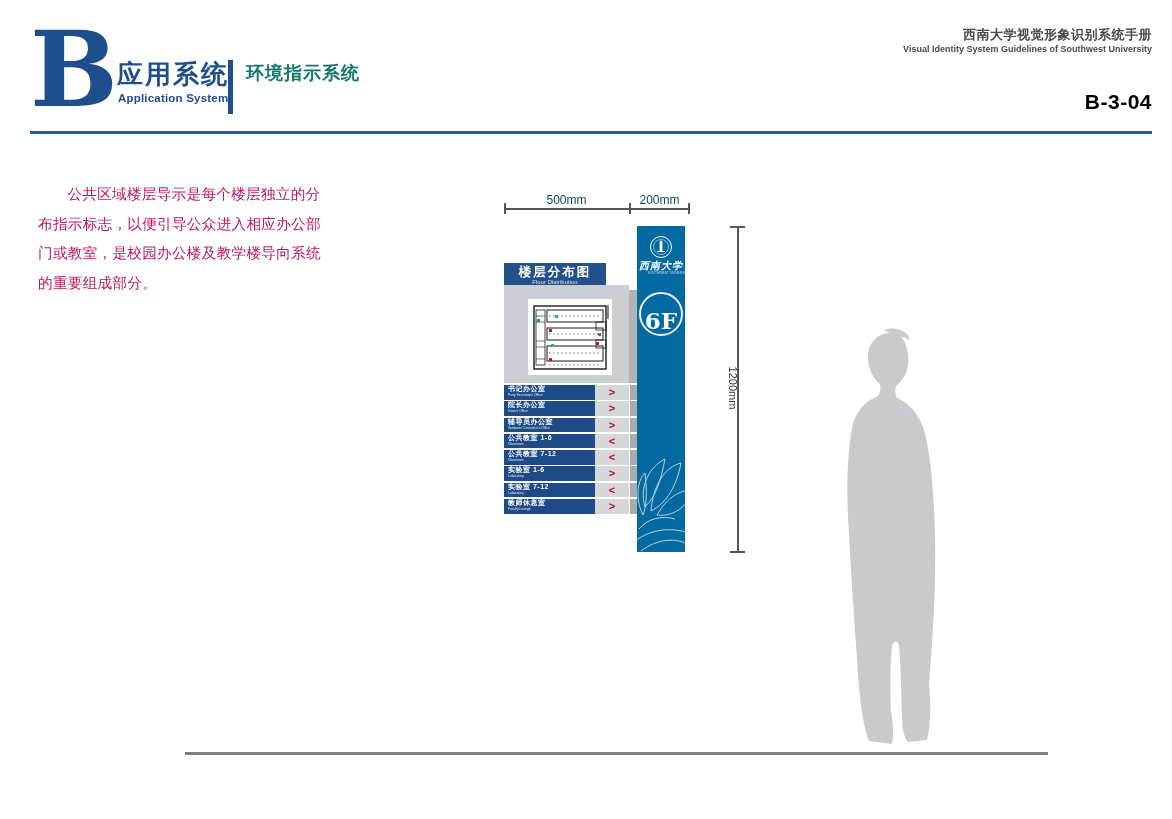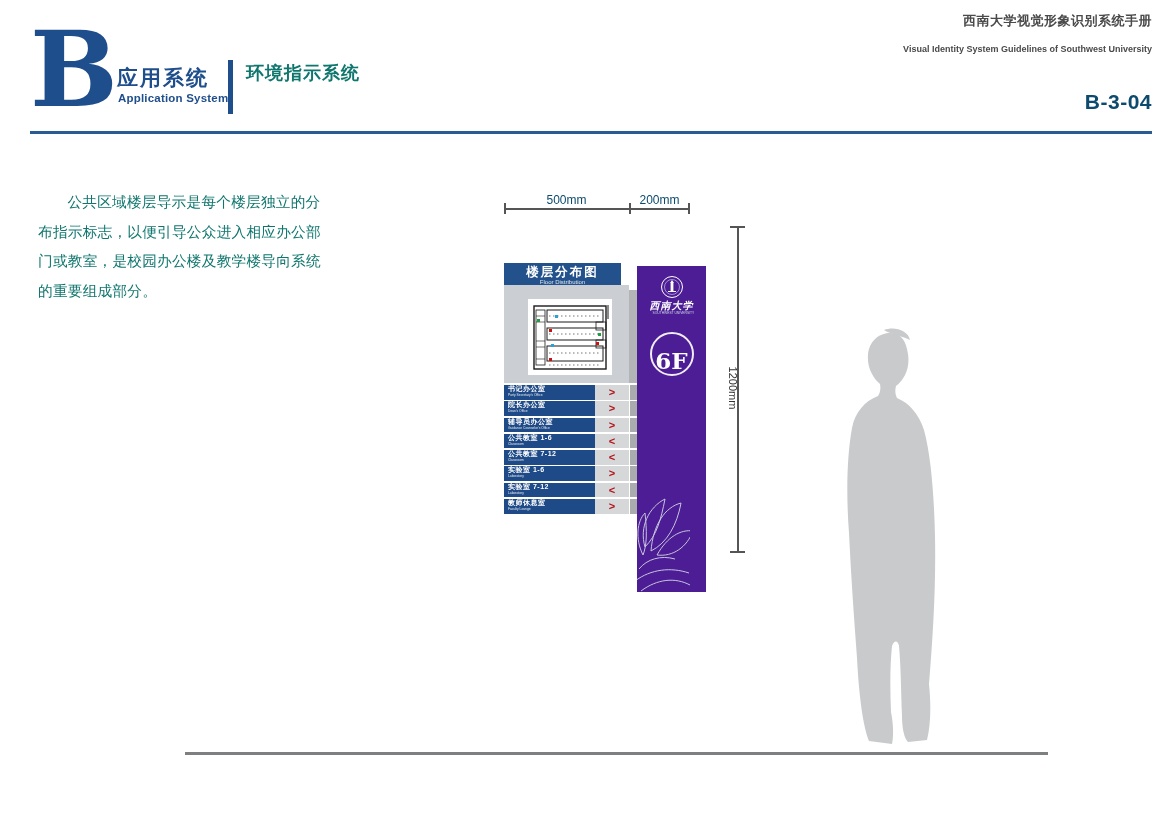--- a/index.html
+++ b/index.html
@@ -9,76 +9,76 @@
     position:relative; width:1172px; height:819px; background:#ffffff;
     overflow:hidden;
   }
   
   .big-b {
     position:absolute; left:30px; top:18px;
     font-family:"DejaVu Serif","Liberation Serif",serif;
     font-weight:bold; font-size:104px; line-height:104px; color:#1f4e8c;
   }
   .app-sys-zh {
-    position:absolute; left:117px; top:64px;
-    font-size:21px; font-weight:bold; color:#1f4e8c; letter-spacing:2px;
+    position:absolute; left:117px; top:57px;
+    font-size:26px; font-weight:bold; color:#1f4e8c; letter-spacing:2px;
   }
   .app-sys-en {
     position:absolute; left:118px; top:92px;
     font-size:11.5px; font-weight:bold; color:#1f4e8c; letter-spacing:0.2px;
   }
   .v-bar {
     position:absolute; left:228px; top:60px; width:5px; height:54px; background:#1f4e8c;
   }
   .hdr-title {
     position:absolute; left:246px; top:61px;
     font-size:18px; font-weight:bold; color:#0f766e; letter-spacing:1px;
   }
   .hdr-subtitle {
     position:absolute; left:246px; top:88px;
     font-size:18px; color:#3d3d3d; letter-spacing:0.5px;
   }
   .manual-zh {
-    position:absolute; right:20px; top:12px; text-align:right;
+    position:absolute; right:20px; top:26px; text-align:right;
     font-size:13px; font-weight:600; color:#4a4a4a; letter-spacing:0.5px;
   }
   .manual-en {
     position:absolute; right:20px; top:44px; text-align:right;
     font-size:9px; font-weight:600; color:#4a4a4a;
   }
   .page-code {
     position:absolute; right:20px; top:90px; 
-    font-size:21px; font-weight:bold; color:#0c4a6e; letter-spacing:0.5px;
+    font-size:21px; font-weight:bold; color:#000000; letter-spacing:0.5px;
   }
   .hdr-rule {
     position:absolute; left:30px; top:131px; width:1122px; height:2.5px; background:#2b5c91;
   }
   
   .desc {
-    position:absolute; left:38px; top:188px; width:296px;
-    font-size:14.7px; line-height:29.5px; color:#0f766e; font-weight:500;
+    position:absolute; left:38px; top:180px; width:296px;
+    font-size:14.7px; line-height:29.5px; color:#be185d; font-weight:500;
     text-indent:2em; letter-spacing:0.2px;
   }
   .color-note {
     position:absolute; left:38px; top:289px; width:300px;
     font-size:14.7px; color:#2e2e2e; font-weight:500;
   }
   
   .dim-h-line { position:absolute; left:504px; top:208px; width:186px; height:1.5px; background:#555; }
   .dim-tick-v { position:absolute; top:203px; width:1.5px; height:11px; background:#555; }
   .dim-label-h { position:absolute; top:193px; font-size:12px; color:#0c4a6e; text-align:center; }
   .dim-v-line { position:absolute; left:737px; top:226px; width:1.5px; height:326px; background:#555; }
   .dim-tick-h { position:absolute; left:730px; width:15px; height:1.5px; background:#555; }
   .dim-label-v {
     position:absolute; left:708px; top:382px; width:50px; text-align:center;
     font-size:11px; color:#333; transform:rotate(90deg);
   }
   
   .board-header {
-    position:absolute; left:504px; top:263px; width:117px; height:22px;
+    position:absolute; left:504px; top:263px; width:102px; height:22px;
     background:#23518b; color:#fff; text-align:center;
   }
   .board-header .t1 { font-size:12.5px; font-weight:bold; letter-spacing:2px; line-height:14px; margin-top:2px; }
   .board-header .t2 { font-size:6px; line-height:6px; opacity:0.85; }
   .board-body {
     position:absolute; left:504px; top:285px; width:125px; height:98px;
     background:#cbced2;
   }
   .floorplan {
     position:absolute; left:24px; top:14px; width:84px; height:76px; background:#fff;
@@ -94,22 +94,22 @@
   }
   .dir-zh { font-size:7px; line-height:8px; font-weight:bold; letter-spacing:0.5px; white-space:nowrap; }
   .dir-en { font-size:6px; line-height:6px; transform:scale(0.55); transform-origin:0 0; white-space:nowrap; opacity:0.9; }
   .dir-arrow {
     width:34px; background:#d5d7d9; color:#b11218; text-align:center;
     font-size:11px; line-height:14px; font-weight:900;
   }
   .dir-tab { width:8px; background:#a9abad; margin-left:0.5px; }
   
   .monolith {
-    position:absolute; left:637px; top:226px; width:69px; height:326px;
-    background:#4c1d95; overflow:hidden;margin-top:40px;
+    position:absolute; left:637px; top:226px; width:48px; height:326px;
+    background:#0369a1; overflow:hidden;
   }
   .monolith .emblem { display:block; margin:9px auto 1px auto; }
   .uni-script {
     text-align:center; color:#fff; font-size:10px; font-style:italic;
     font-weight:bold; letter-spacing:1px; line-height:11px;
   }
   .uni-en {
     text-align:center; color:#cfd9e6; font-size:6px; line-height:6px;
     transform:scale(0.55); transform-origin:50% 0; white-space:nowrap;
   }

